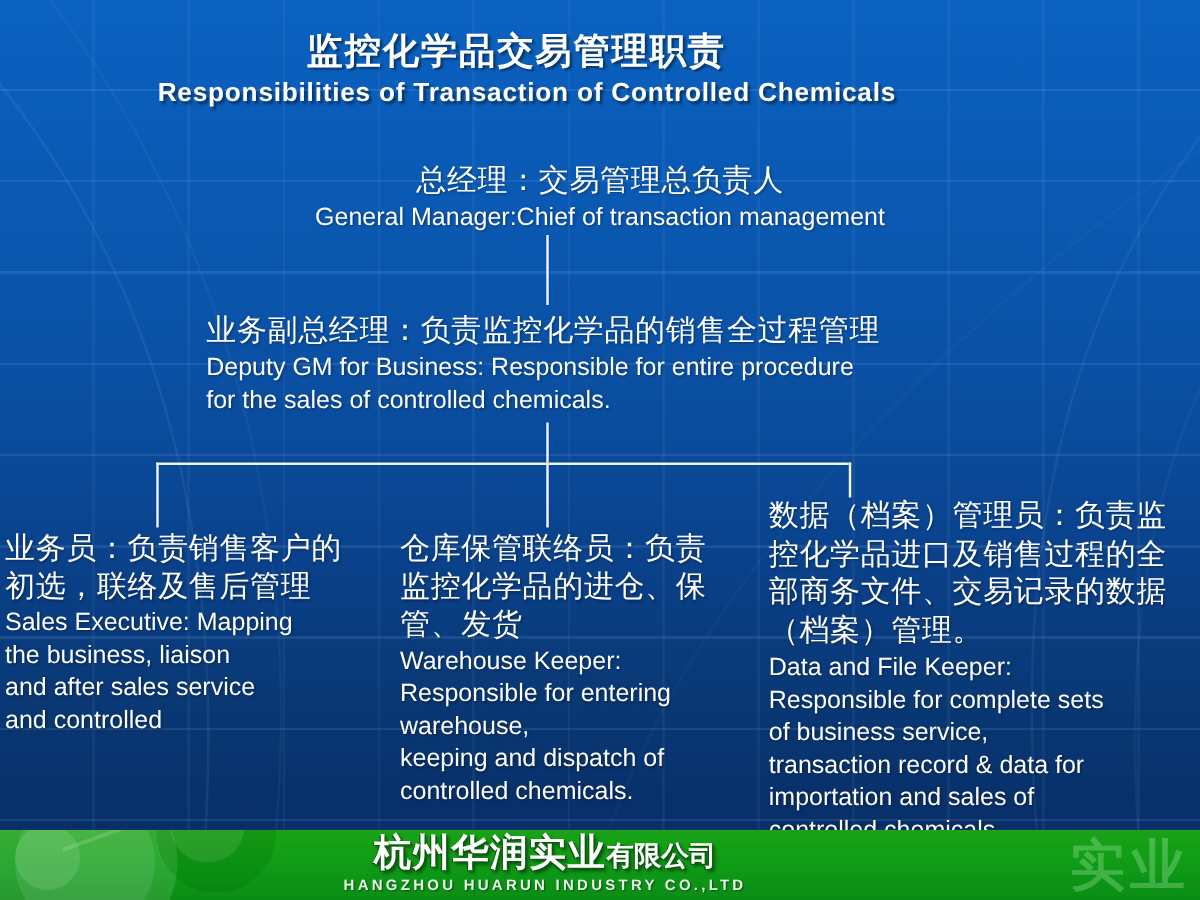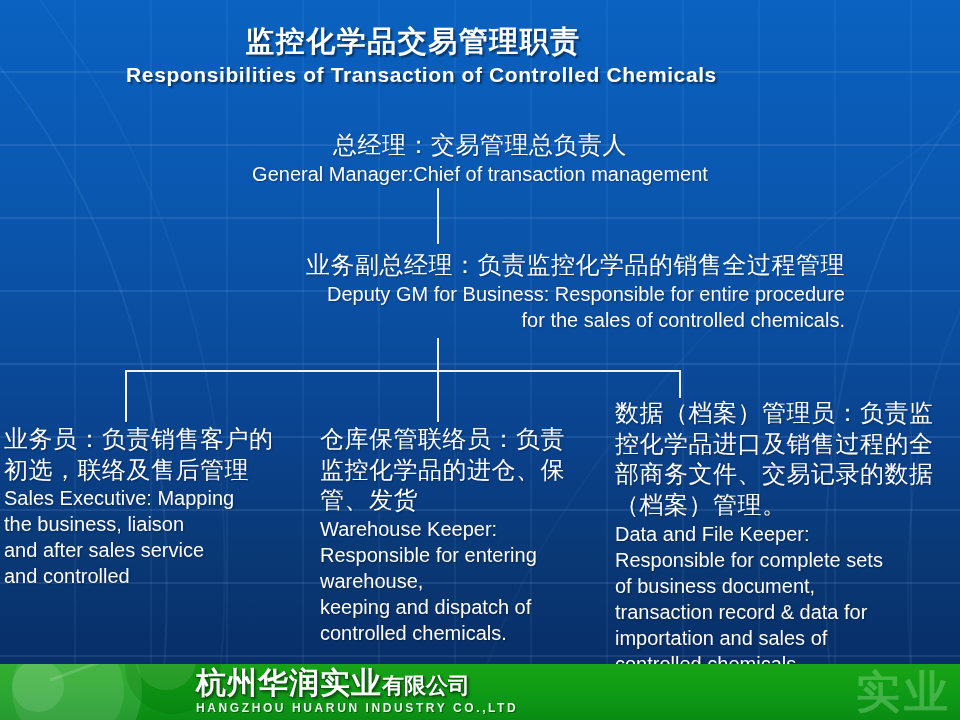--- a/index.html
+++ b/index.html
@@ -95,21 +95,21 @@
     line-height: 1.30;
     text-shadow: 1px 1px 2px rgba(0,0,0,0.35);
   }
 
   #node-gm {
     top: 130px; left: 0; width: 960px;
     text-align: center;
   }
   #node-deputy {
     top: 250px; left: 165px; width: 680px;
-    text-align: right;
+    text-align: left;
   }
   #node-sales {
     top: 424px; left: 4px; width: 300px;
   }
   #node-warehouse {
     top: 424px; left: 320px; width: 282px;
   }
   #node-data {
     top: 398px; left: 615px; width: 340px;
   }
@@ -160,20 +160,21 @@
     padding-right: 8px;
     box-sizing: border-box;
     overflow: hidden;
     white-space: nowrap;
   }
   #footer .logo-wrap {
     position: absolute;
     left: 196px;
     top: 4px;
     width: 480px;
+    text-align: center;
     line-height: 1;
   }
   #footer .logo-cn {
     font-size: 30px;
     font-weight: bold;
     letter-spacing: 1px;
     color: #ffffff;
     text-shadow:
        1px 1px 0 #075b0a,
       -1px 1px 0 #075b0a,
@@ -251,21 +252,21 @@
     <div class="en">controlled chemicals.</div>
   </div>
 
   <div class="node" id="node-data">
     <div class="cn">数据（档案）管理员：负责监</div>
     <div class="cn">控化学品进口及销售过程的全</div>
     <div class="cn">部商务文件、交易记录的数据</div>
     <div class="cn">（档案）管理。</div>
     <div class="en">Data and File Keeper:</div>
     <div class="en">Responsible for complete sets</div>
-    <div class="en">of business document,</div>
+    <div class="en">of business service,</div>
     <div class="en">transaction record &amp; data for</div>
     <div class="en">importation and sales of</div>
     <div class="en">controlled chemicals.</div>
   </div>
 
   <div id="footer">
     <div class="ghost-bubbles">
       <svg viewBox="0 0 280 92" aria-hidden="true">
         <circle cx="78" cy="44" r="74" fill="rgba(255,255,255,0.13)"></circle>
         <circle cx="78" cy="44" r="56" fill="rgba(255,255,255,0.09)"></circle>

